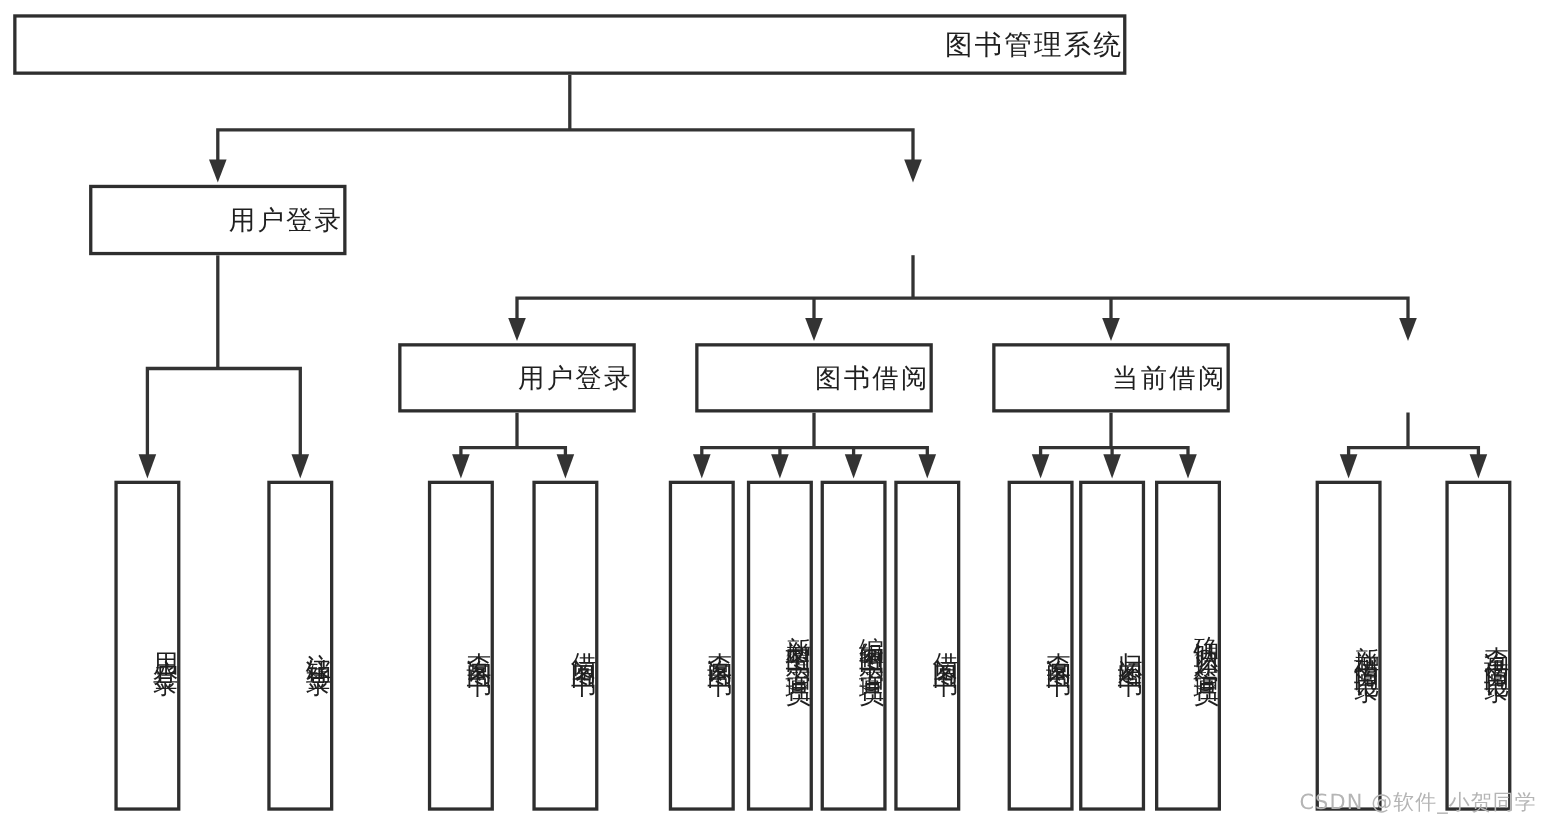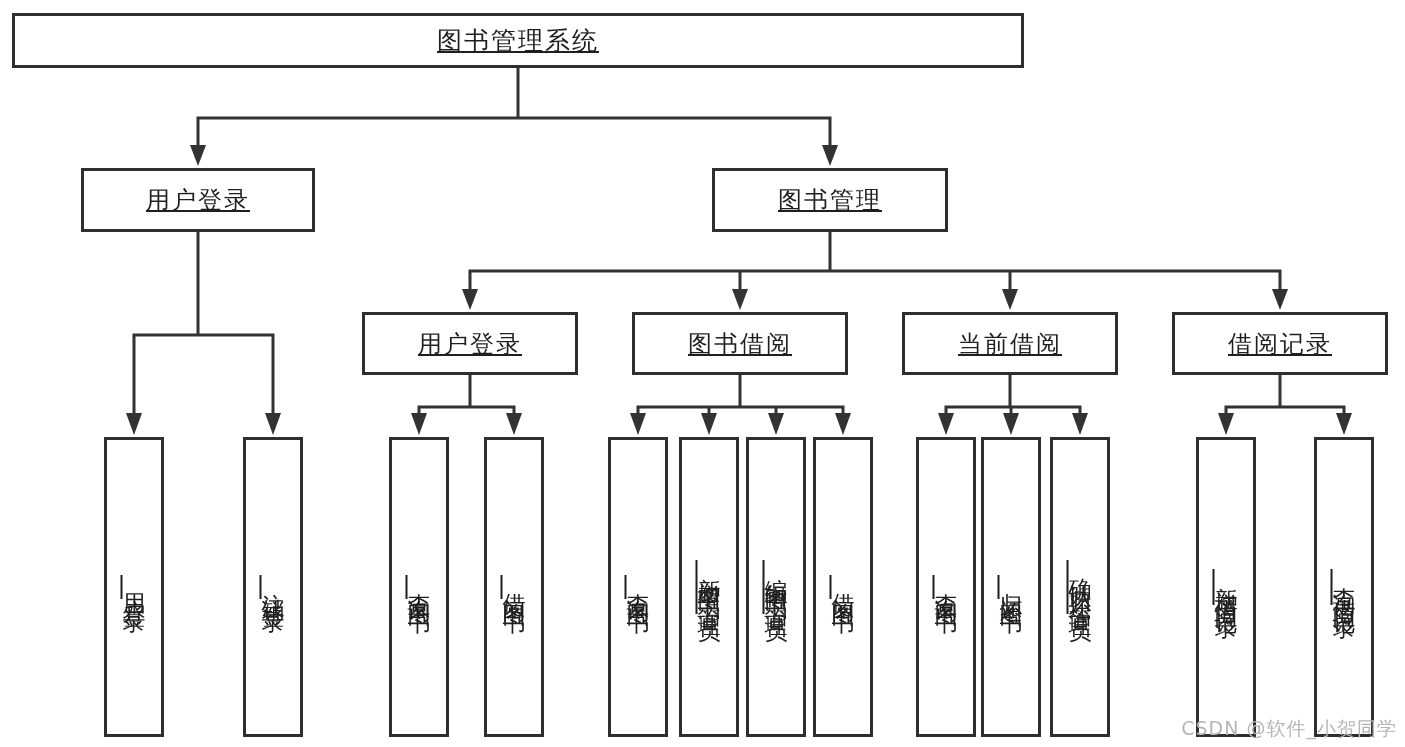--- a/index.html
+++ b/index.html
@@ -13,23 +13,22 @@
   html,body{width:1405px;height:747px;background:var(--background);overflow:hidden;}
   body{font-family:"DejaVu Sans","Liberation Sans",sans-serif;color:var(--text);}
   .canvas{position:relative;width:1405px;height:747px;background:var(--background);}
   svg.connectors{position:absolute;left:0;top:0;width:1405px;height:747px;z-index:1;}
   svg.connectors path{stroke:var(--line);stroke-width:3;fill:none;stroke-linejoin:miter;}
   svg.connectors polygon{fill:var(--line);stroke:none;}
   .node{
     position:absolute;
     border:3px solid var(--box-border);
     background:#ffffff;
-    display:flex;align-items:center;justify-content:center;
+    display:flex;align-items:center;justify-content:flex-end;
     z-index:2;
-    text-decoration:underline;
   }
   .node .hlabel{
     font-size:24px;letter-spacing:2px;color:var(--text);white-space:nowrap;
   }
   .node.root .hlabel{font-size:25px;}
   .node.leaf{width:60px;height:300px;top:437px;}
   .node.leaf .vlabel{
     writing-mode:vertical-lr;
     text-orientation:mixed;
     font-size:23px;
@@ -96,35 +95,29 @@
     <polygon points="1336,413 1352,413 1344,435"></polygon>
   </svg>
 
   <div class="node root" style="left:12px;top:13px;width:1012px;height:55px;">
     <span class="hlabel">图书管理系统</span>
   </div>
 
   <div class="node" style="left:81px;top:168px;width:234px;height:64px;">
     <span class="hlabel">用户登录</span>
   </div>
-  <div class="node" style="left:712px;top:168px;width:236px;height:64px;">
-    <span class="hlabel">图书管理</span>
-  </div>
 
   <div class="node" style="left:362px;top:312px;width:216px;height:63px;">
     <span class="hlabel">用户登录</span>
   </div>
   <div class="node" style="left:632px;top:312px;width:216px;height:63px;">
     <span class="hlabel">图书借阅</span>
   </div>
   <div class="node" style="left:902px;top:312px;width:216px;height:63px;">
     <span class="hlabel">当前借阅</span>
-  </div>
-  <div class="node" style="left:1172px;top:312px;width:216px;height:63px;">
-    <span class="hlabel">借阅记录</span>
   </div>
 
   <div class="node leaf" style="left:104px;">
     <span class="vlabel">用户登录</span>
   </div>
   <div class="node leaf" style="left:243px;">
     <span class="vlabel">注销登录</span>
   </div>
   <div class="node leaf" style="left:389px;">
     <span class="vlabel">查询图书</span>

